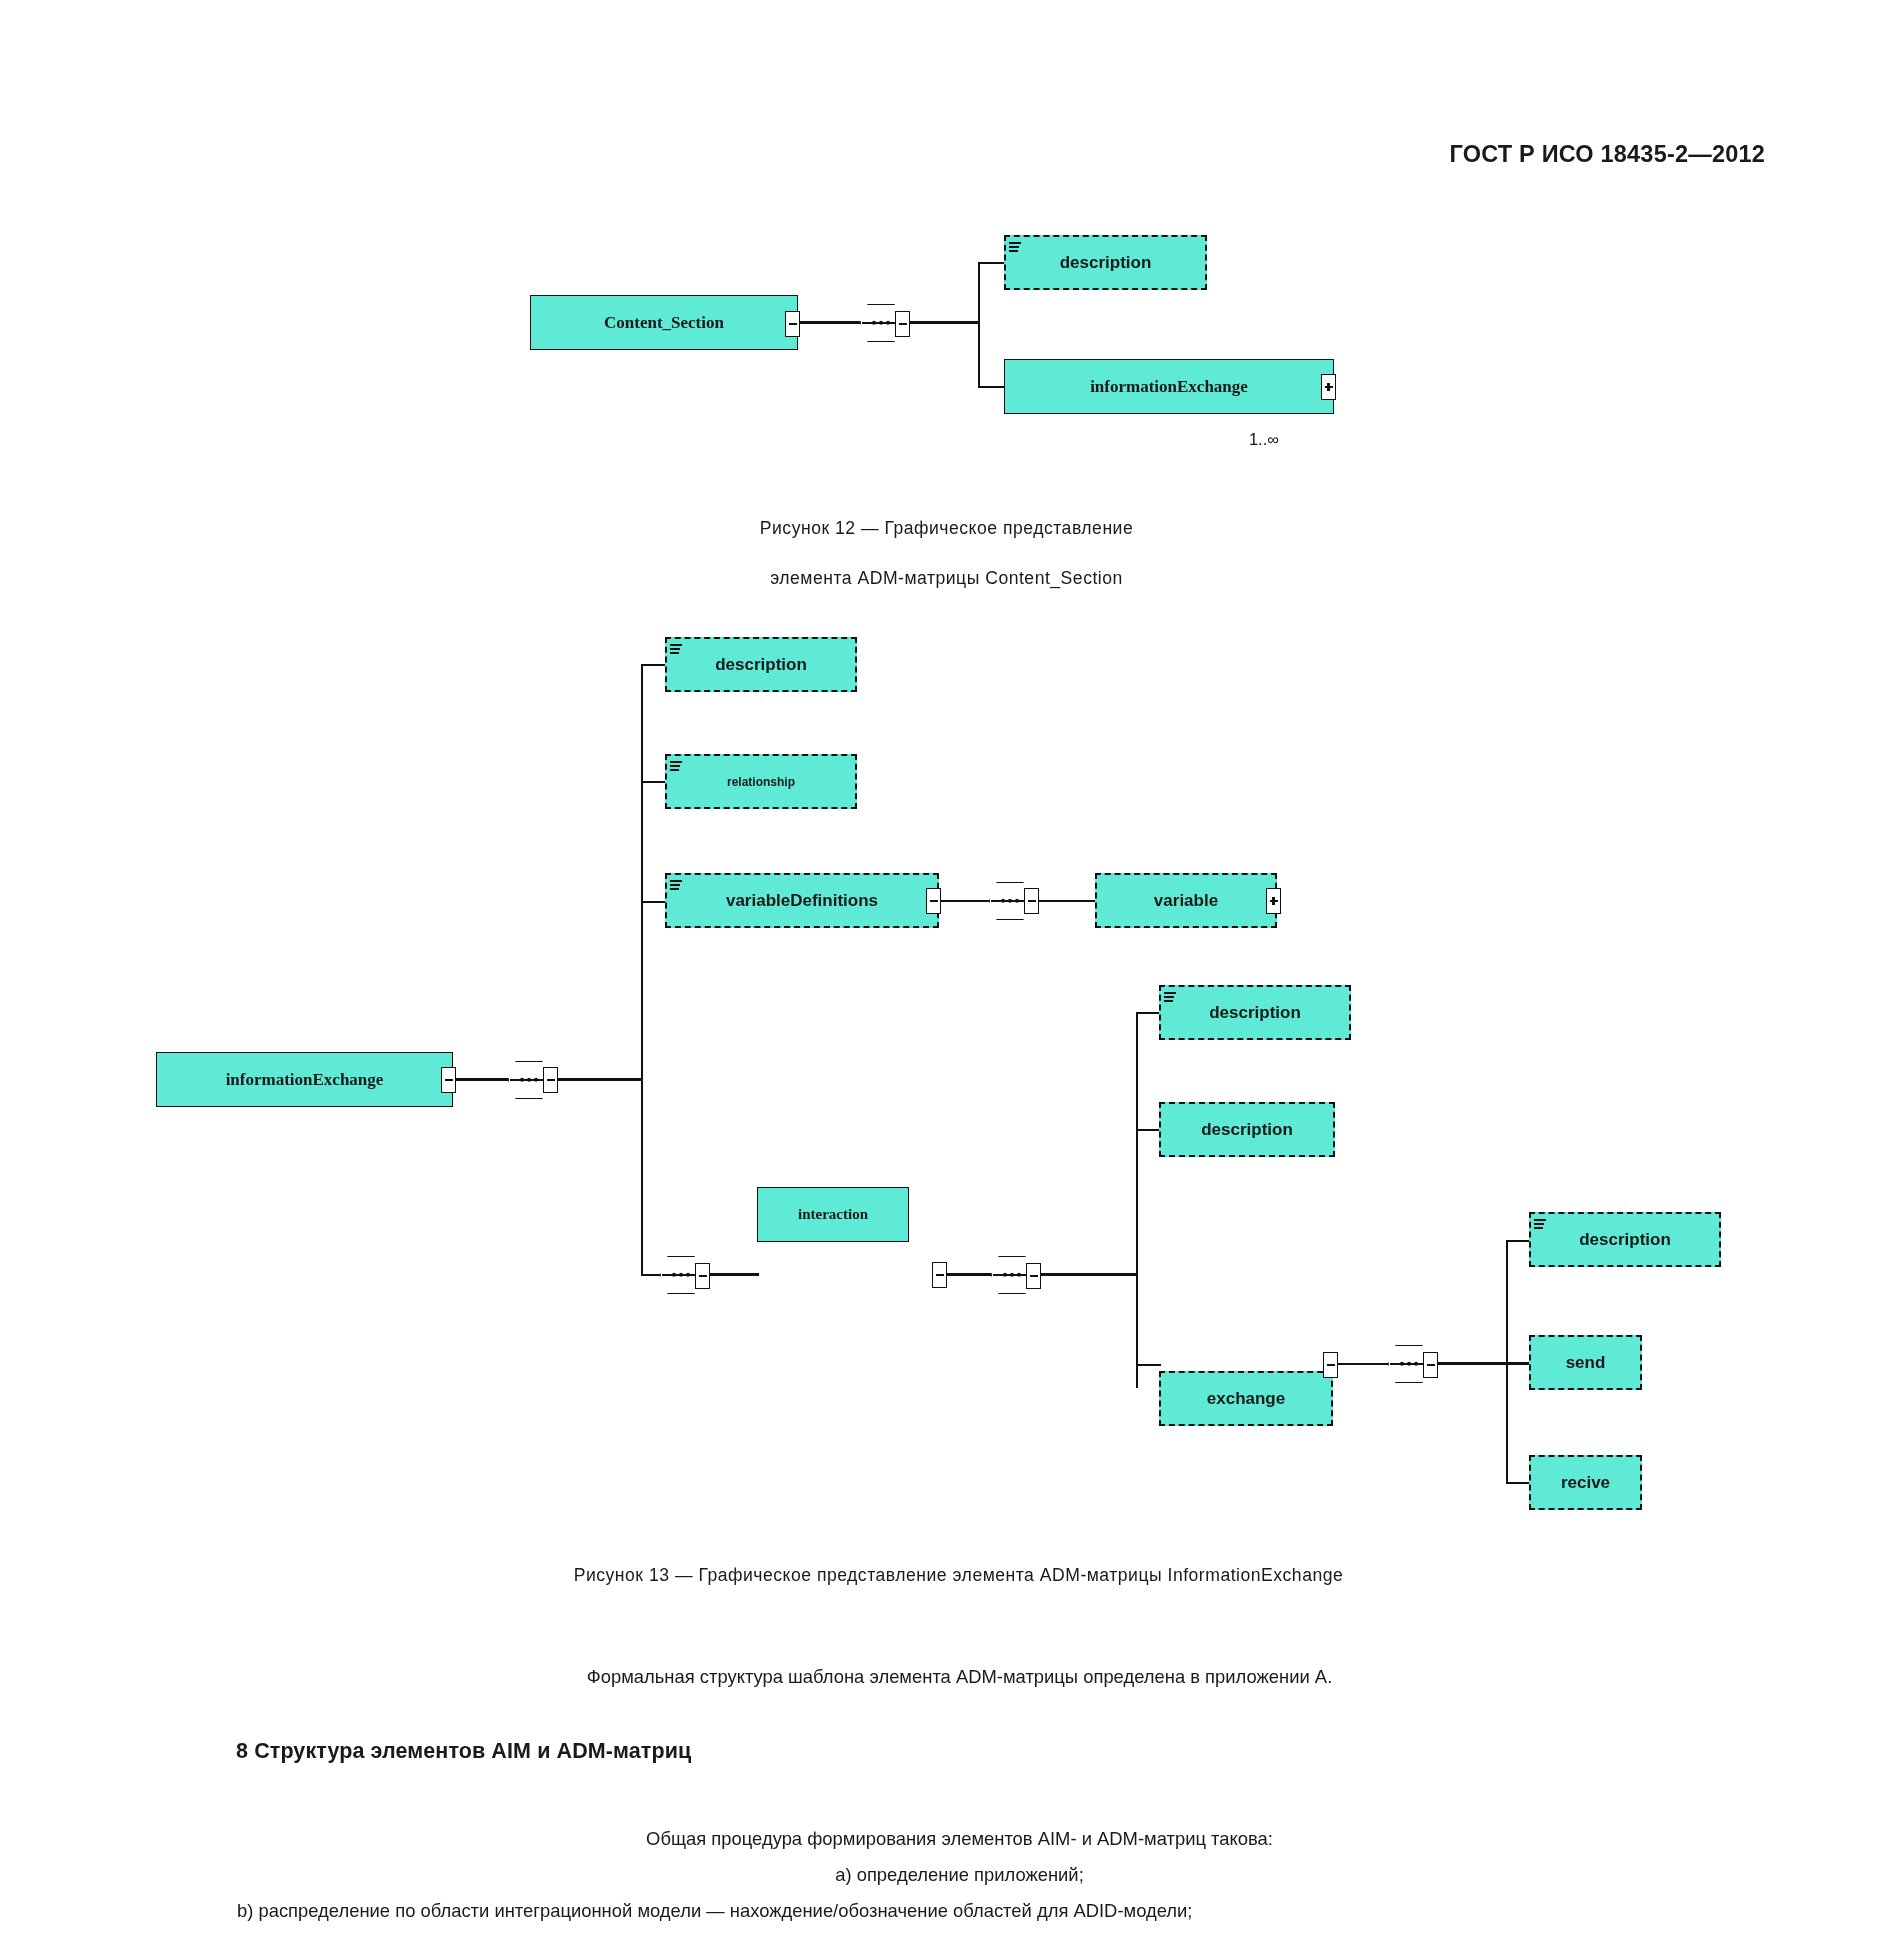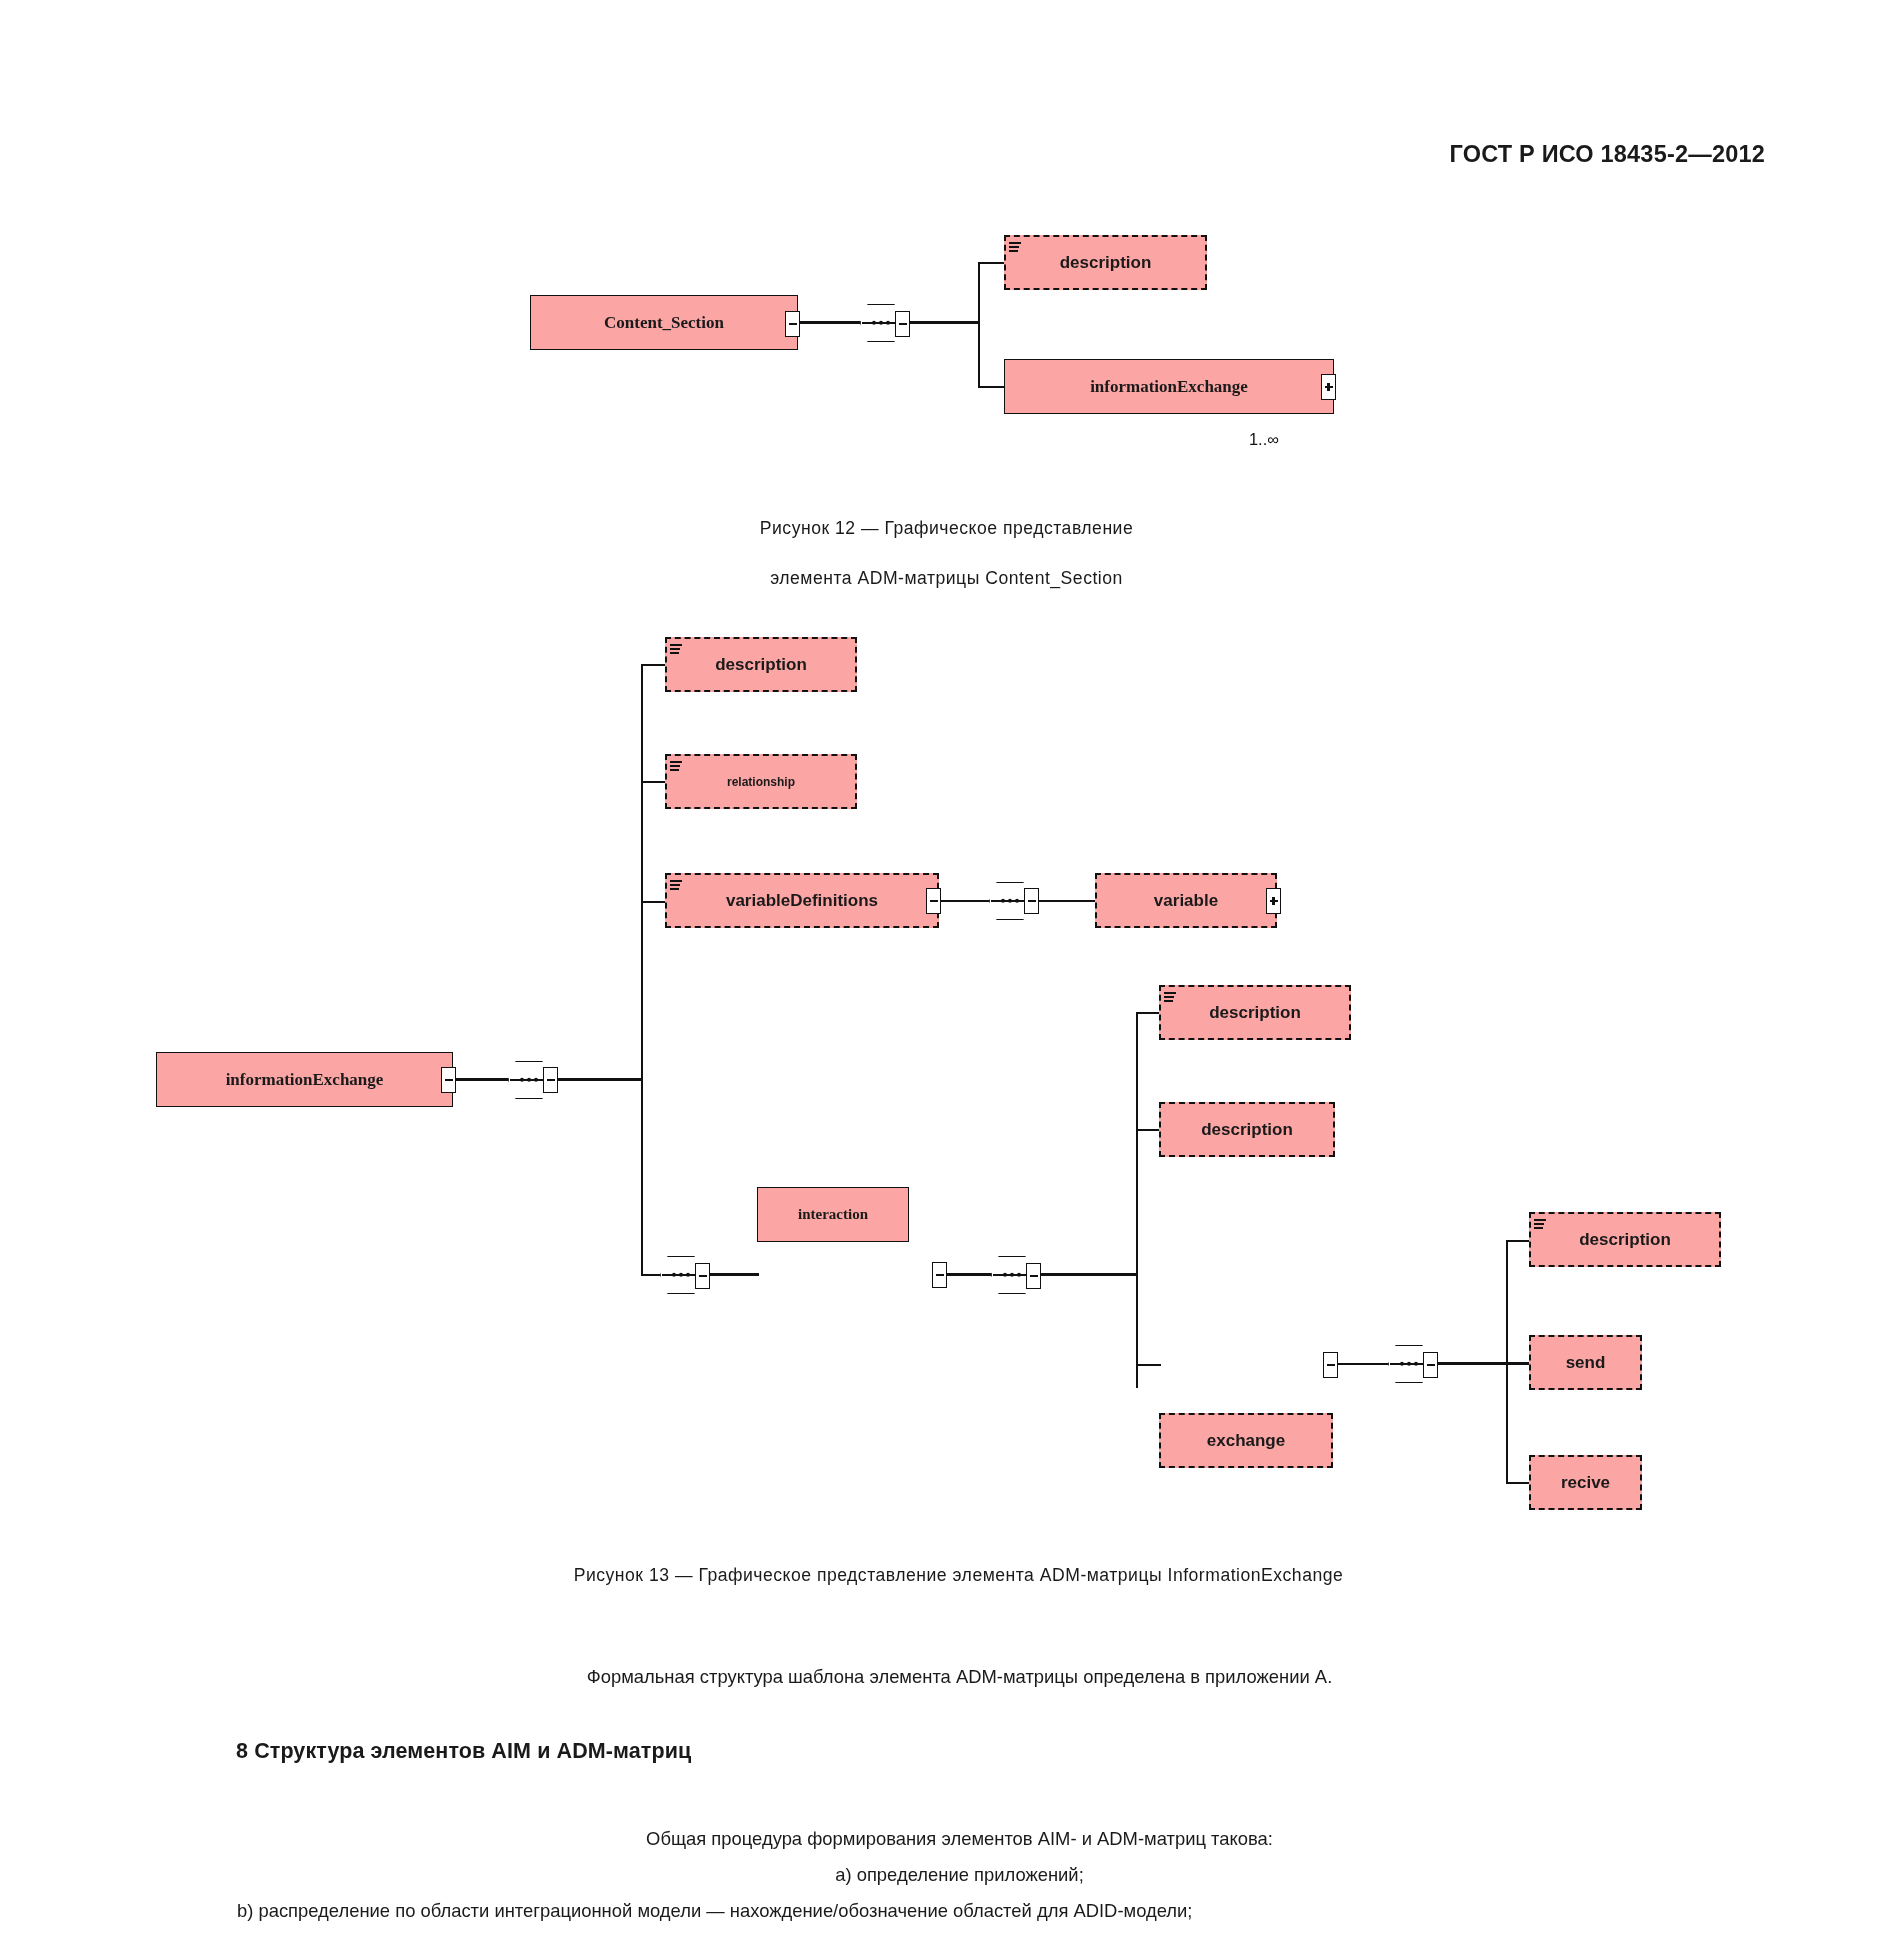--- a/index.html
+++ b/index.html
@@ -17,21 +17,21 @@
     font-size:23.5px; font-weight:bold; letter-spacing:0.2px;
     white-space:nowrap;
   }
 
   
   .diagram{ position:absolute; }
   .node{
     position:absolute;
     box-sizing:border-box;
     display:flex; align-items:center; justify-content:center;
-    background:#fca5a5;
+    background:#5eead4;
     font-weight:bold;
     white-space:nowrap;
   }
   .node .lbl{ position:relative; z-index:3; padding:0 5.5px; }
 
   
   .node.solid{
     border:1.6px solid #111;
     font-family:Liberation Serif, serif;
   }
@@ -309,21 +309,21 @@
       </span>
     <span class="lbl">description</span>
   </div>
 
   <div class="h-line" style="left:1136px; top:1129px; width:25px;"></div>
   <div class="node dashed" style="left:1159px; top:1102px; width:176px; height:55px; font-size:17px;">
     <span class="lbl">description</span>
   </div>
 
   <div class="h-line" style="left:1136px; top:1364px; width:25px;"></div>
-  <div class="node dashed" style="left:1159px; top:1413px; width:174px; height:55px; font-size:17px;">
+  <div class="node dashed" style="left:1159px; top:1371px; width:174px; height:55px; font-size:17px;">
     <span class="lbl">exchange</span>
   </div>
   <div class="expander" style="left:1323px; top:1352px;">
     <span class="bar-h"></span>
   </div>
 
   <div class="h-line" style="left:1336px; top:1363px; width:53px;"></div>
   <div class="seq" style="left:1388px; top:1345px;">
     <div class="hex"></div>
     <div class="mid"></div>

